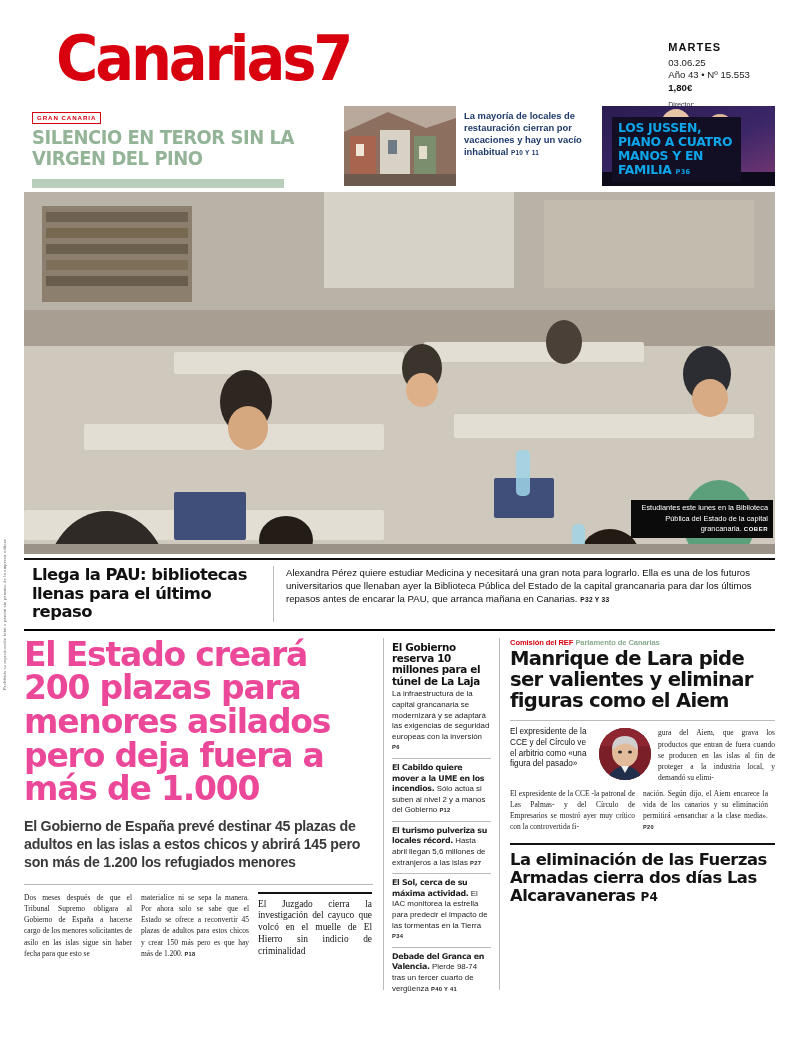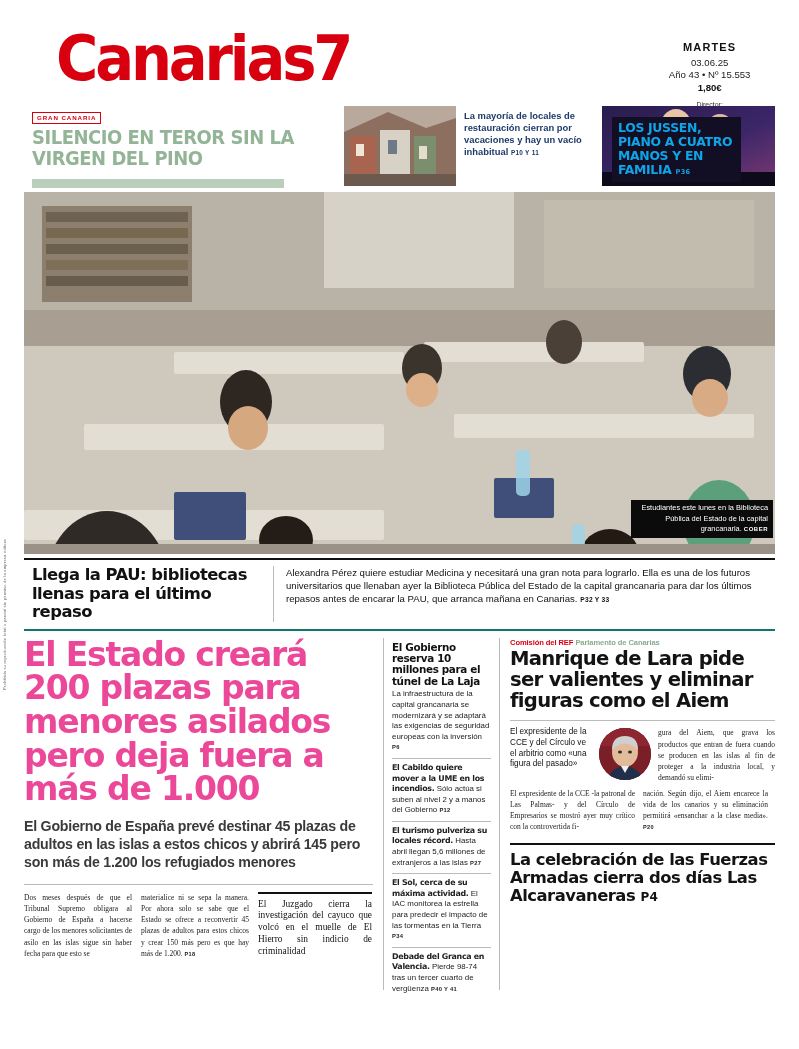--- a/index.html
+++ b/index.html
@@ -23,21 +23,21 @@
   
   .masthead{position:relative;height:104px;}
   .logo{
     position:absolute;left:32px;top:28px;
     font-family:"DejaVu Sans",sans-serif;
     font-weight:bold;font-size:62px;letter-spacing:-3.4px;
     color:#d8000f;line-height:1;
     transform:scaleX(.93);transform-origin:left center;
   }
   .logo .seven{color:#d8000f;}
-  .meta{position:absolute;right:24px;top:40px;text-align:center;line-height:1.32;}
+  .meta{position:absolute;right:24px;top:40px;text-align:left;line-height:1.32;}
   .meta .day{font-size:11px;font-weight:bold;letter-spacing:1.1px;color:#111;}
   .meta .dt{font-size:9.6px;color:#222;margin-top:2px;}
   .meta .yr{font-size:9.6px;color:#222;}
   .meta .price{font-size:9.6px;font-weight:bold;color:#111;}
   .meta .dir-lbl{font-size:7px;color:#333;margin-top:6px;}
   .meta .dir{font-size:7.6px;color:#333;}
   .meta .web{font-size:7.6px;font-weight:bold;color:#111;}
 
   
   .teasers{position:relative;height:80px;margin:2px 0 6px 0;display:flex;gap:0;}
@@ -72,21 +72,21 @@
 
   
   .hero{position:relative;height:362px;margin:0 0 0 0;overflow:hidden;background:#8d8b86;}
   .hero .cap{
     position:absolute;right:2px;bottom:16px;background:#0b0b0b;color:#fff;
     font-size:7.4px;line-height:1.42;text-align:right;padding:3px 5px;max-width:132px;
   }
   .hero .cap b{font-size:6px;letter-spacing:.5px;}
 
   
-  .pau{display:flex;border-top:2.5px solid #111;border-bottom:2px solid #0f766e;margin-top:4px;padding:6px 0 7px 0;}
+  .pau{display:flex;border-top:2.5px solid #111;border-bottom:2px solid #000000;margin-top:4px;padding:6px 0 7px 0;}
   .pau-h{width:250px;padding-left:8px;box-sizing:border-box;border-right:1px solid #bbb;}
   .pau-h h2{
     margin:0;font-size:16.4px;line-height:1.13;font-weight:bold;letter-spacing:-.5px;
     font-family:"DejaVu Sans",sans-serif;color:#111;
   }
   .pau-b{flex:1;padding-left:12px;}
   .pau-b p{margin:0;font-size:9.6px;line-height:1.36;color:#111;}
   .pau-b .pref{font-size:6.6px;font-weight:bold;letter-spacing:.3px;}
 
   
@@ -340,18 +340,18 @@
       </div>
       <div class="c-cols">
         <div class="c">
           <p>El expresidente de la CCE -la patronal de Las Palmas- y del Círculo de Empresarios se mostró ayer muy crítico con la controvertida fi-</p>
         </div>
         <div class="c">
           <p><span>nación. Según dijo, el Aiem encarece la vida de los canarios y su eliminación permitirá «ensanchar a la clase media».</span> <span class="pref">P20</span></p>
         </div>
       </div>
       <div class="c-foot">
-        <h2><span>La celebración de las Fuerzas Armadas cierra dos días Las Alcaravaneras</span> <span class="pref">P4</span></h2>
+        <h2><span>La eliminación de las Fuerzas Armadas cierra dos días Las Alcaravaneras</span> <span class="pref">P4</span></h2>
       </div>
     </div>
 
   </div>
 </div>
 
 </body></html>

